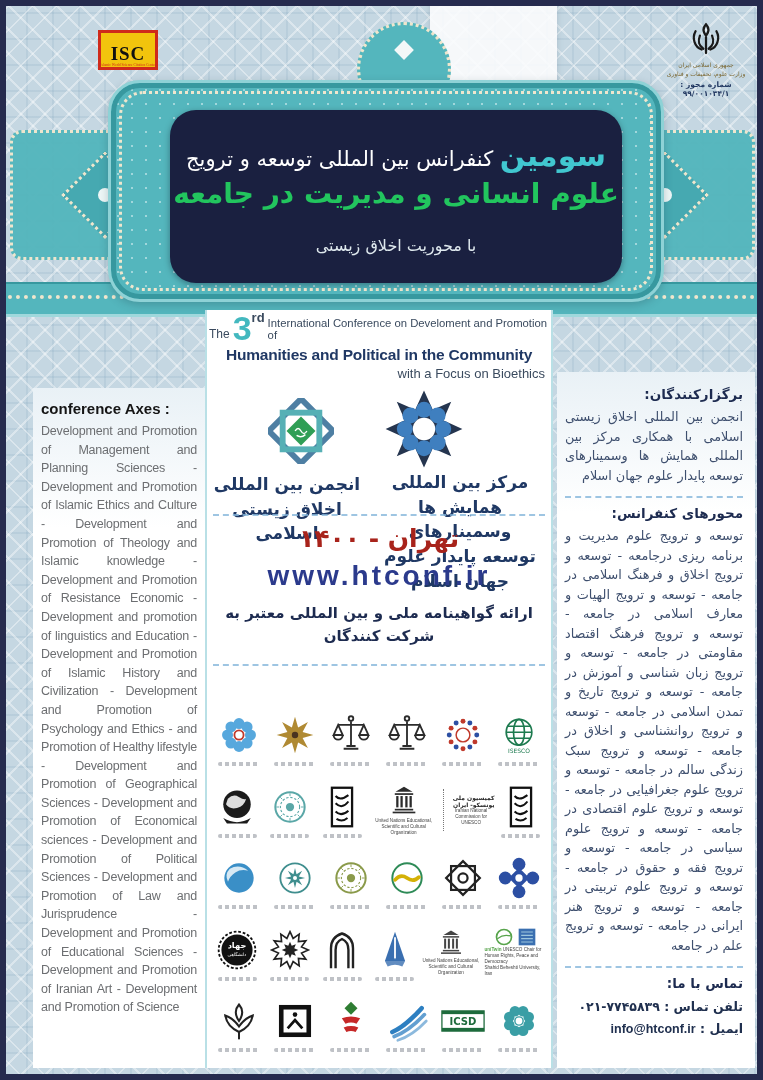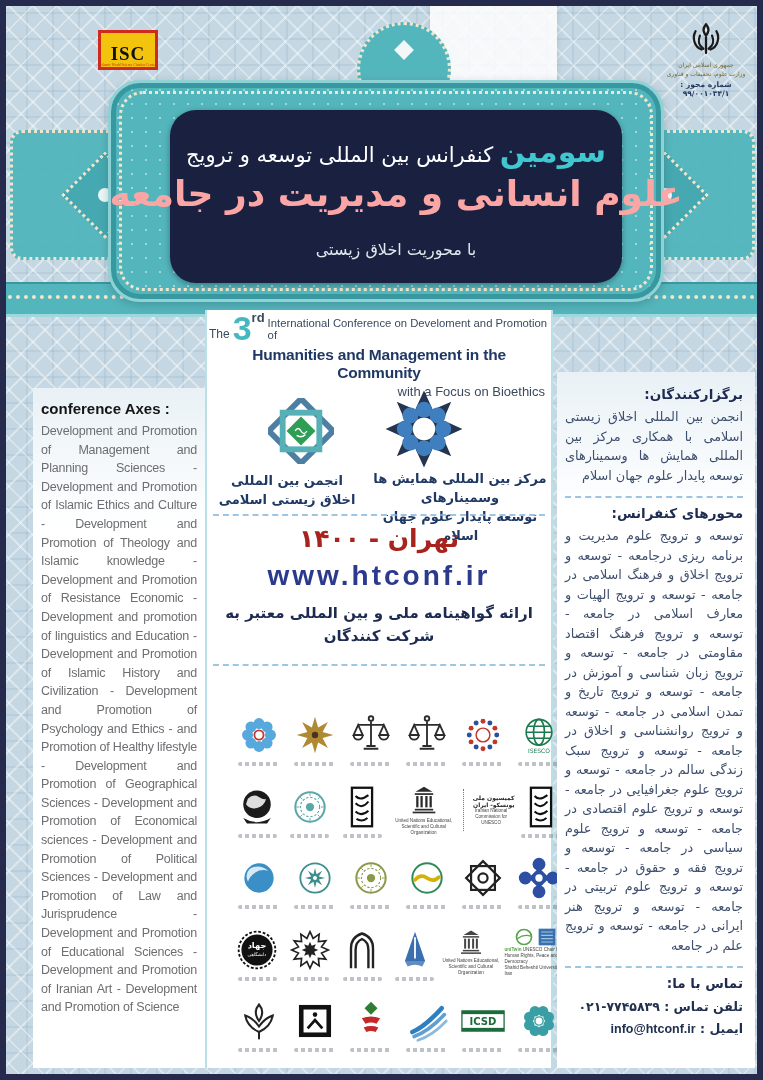--- a/index.html
+++ b/index.html
@@ -24,21 +24,21 @@
   .band{position:absolute;left:0;right:0;top:282px;height:30px;background:var(--teal);border-top:2px solid #37989f;border-bottom:3px solid #9fd8dc;}
   .band::after{content:'';position:absolute;left:0;right:0;top:11px;border-top:4px dotted var(--cream);}
   .frame{position:absolute;left:108px;top:80px;width:550px;height:216px;border-radius:32px;background:var(--teal);
     border:3px solid #8ed2d6;box-shadow:inset 0 0 0 5px #37989f, 0 3px 8px rgba(30,60,70,.25);
     background-image:radial-gradient(circle, rgba(255,255,255,.45) 1.2px, transparent 1.5px);background-size:14px 14px;}
   .frame::after{content:'';position:absolute;inset:8px;border:3px dotted var(--cream);border-radius:24px;}
   .navy{position:absolute;left:170px;top:110px;width:452px;height:173px;border-radius:26px;background:var(--navy);
     display:flex;flex-direction:column;align-items:center;justify-content:center;direction:rtl;box-shadow:0 2px 6px rgba(0,0,20,.35);}
   .t1{font-size:21px;color:#fff;white-space:nowrap;}
   .t1 .accent{font-size:30px;font-weight:bold;color:var(--accent);}
-  .t2{font-size:36px;font-weight:bold;color:#fca5a5;margin-top:4px;white-space:nowrap;}
+  .t2{font-size:28px;font-weight:bold;color:#22c55e;margin-top:4px;white-space:nowrap;}
   .t3{font-size:16px;color:#dfe9ee;margin-top:26px;}
   
   .seal{position:absolute;left:20px;top:14px;width:90px;text-align:center;}
   .seal-cap{font-size:7.5px;font-weight:bold;color:#7a2430;direction:rtl;margin-top:1px;}
   .isc{position:absolute;left:98px;top:30px;width:54px;height:34px;background:#f2c40d;border:3px solid #cf2a1b;
     display:flex;flex-direction:column;align-items:center;justify-content:flex-end;font-family:Liberation Serif, serif;}
   .isc-big{font-size:19px;font-weight:900;color:#111;letter-spacing:1px;line-height:1;}
   .isc-sub{font-size:3.6px;color:#cf2a1b;white-space:nowrap;}
   .gov{position:absolute;left:658px;top:20px;width:96px;text-align:center;direction:rtl;}
   .gov svg{display:block;margin:0 auto;}
@@ -61,29 +61,29 @@
   .etitle{position:absolute;left:209px;top:316px;width:340px;font-family:"Liberation Sans",sans-serif;color:#3a4a5e;}
   .e-row{display:flex;align-items:flex-end;justify-content:center;}
   .e-the{font-size:12px;margin-right:3px;padding-bottom:1px;}
   .e-num{font-size:34px;font-weight:bold;color:var(--accent2);line-height:.75;}
   .e-ord{font-size:13px;font-weight:bold;position:relative;top:-17px;margin-right:3px;}
   .e-l1{font-size:11.3px;padding-bottom:1px;}
   .e-l2{font-size:15.5px;font-weight:bold;color:#203864;text-align:center;margin-top:4px;letter-spacing:-.2px;}
   .e-l3{font-size:13px;text-align:right;margin-top:2px;padding-right:4px;}
   .org-left{position:absolute;left:268px;top:398px;}
   .org-right{position:absolute;left:384px;top:389px;}
-  .ocap{position:absolute;font-size:13px;font-weight:bold;color:#1f3864;direction:rtl;text-align:center;line-height:1.45;}
+  .ocap{position:absolute;font-size:17px;font-weight:bold;color:#1f3864;direction:rtl;text-align:center;line-height:1.45;}
   .ocap-l{left:212px;top:472px;width:150px;}
   .ocap-r{left:370px;top:470px;width:180px;}
   .sep-c{position:absolute;left:213px;width:332px;border-top:2px dashed #86b7dc;opacity:.8;}
   .city{position:absolute;left:205px;width:348px;top:524px;text-align:center;direction:rtl;font-size:25px;font-weight:bold;color:var(--red);}
   .site{position:absolute;left:205px;width:348px;top:560px;text-align:center;font-family:"Liberation Sans",sans-serif;font-size:28px;font-weight:bold;letter-spacing:3px;color:var(--blue);}
   .cert{position:absolute;left:205px;width:348px;top:602px;text-align:center;direction:rtl;font-size:15px;font-weight:bold;color:#1d2b50;line-height:23px;}
   .sp-title{position:absolute;left:205px;width:348px;top:676px;text-align:center;direction:rtl;font-size:18px;font-weight:bold;color:#1d2b50;}
-  .grid{position:absolute;left:207px;top:712px;width:344px;height:352px;display:flex;flex-direction:column;justify-content:space-between;padding-left:20px;}
+  .grid{position:absolute;left:207px;top:712px;width:344px;height:352px;display:flex;flex-direction:column;justify-content:space-between;}
   .sp-row{display:flex;justify-content:space-around;align-items:flex-start;height:66px;padding:0 4px;}
   .sp-cell{flex:1;display:flex;flex-direction:column;align-items:center;max-width:58px;}
   .sp-cell.wide{flex:2.4;max-width:150px;}
   .sp-icon{height:46px;display:flex;align-items:center;justify-content:center;}
   .cap{height:4px;background:repeating-linear-gradient(90deg,#8a8f98 0 4px, transparent 4px 7px);border-radius:2px;opacity:.55;margin-top:4px;}
   .uu{display:flex;align-items:center;gap:4px;}
   .ucol{display:flex;flex-direction:column;align-items:center;max-width:72px;}
   .vdiv{border-left:1px dotted #777;height:42px;}
   .t4{font-size:4.6px;color:#444;text-align:center;line-height:1.35;font-family:"Liberation Sans",sans-serif;}
   .t4.left{text-align:left;}
@@ -143,21 +143,21 @@
 
   <div class="center-bg"></div>
 
   <div class="etitle">
     <div class="e-row">
       <span class="e-the">The</span>
       <span class="e-num">3</span>
       <span class="e-ord">rd</span>
       <span class="e-l1">International Conference on Develoment and Promotion of</span>
     </div>
-    <div class="e-l2">Humanities and Management in the Community</div>
+    <div class="e-l2">Humanities and Political in the Community</div>
     <div class="e-l3">with a Focus on Bioethics</div>
   </div>
 
   <svg class="org-left" width="66" height="66" viewBox="0 0 90 90">
     <rect x="14" y="14" width="62" height="62" fill="none" stroke="#4e7fa3" stroke-width="8" transform="rotate(45 45 45)"></rect>
     <rect x="20" y="20" width="50" height="50" fill="none" stroke="#56b0b5" stroke-width="8"></rect>
     <rect x="31" y="31" width="28" height="28" fill="#2f9e55" transform="rotate(45 45 45)"></rect>
     <path d="M37 45 q4 -7 8 0 t8 0 M39 51 q6 4 12 -1" fill="none" stroke="#fff" stroke-width="2"></path>
   </svg>
   <svg class="org-right" width="80" height="80" viewBox="0 0 100 100">

